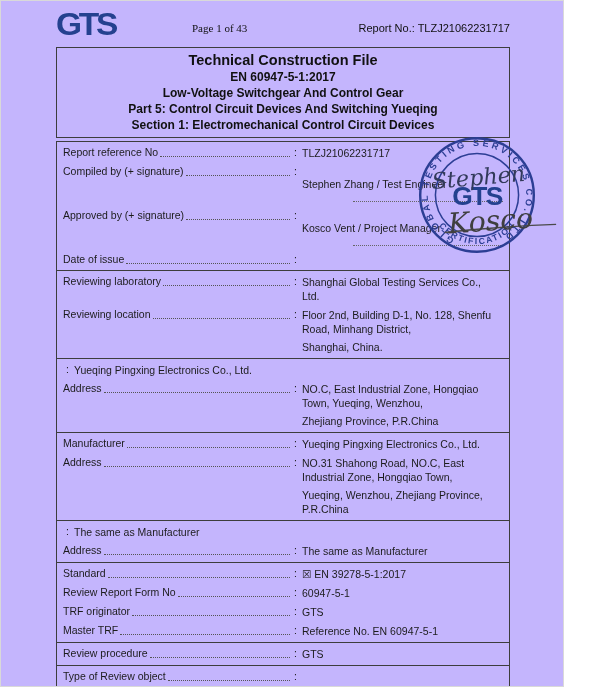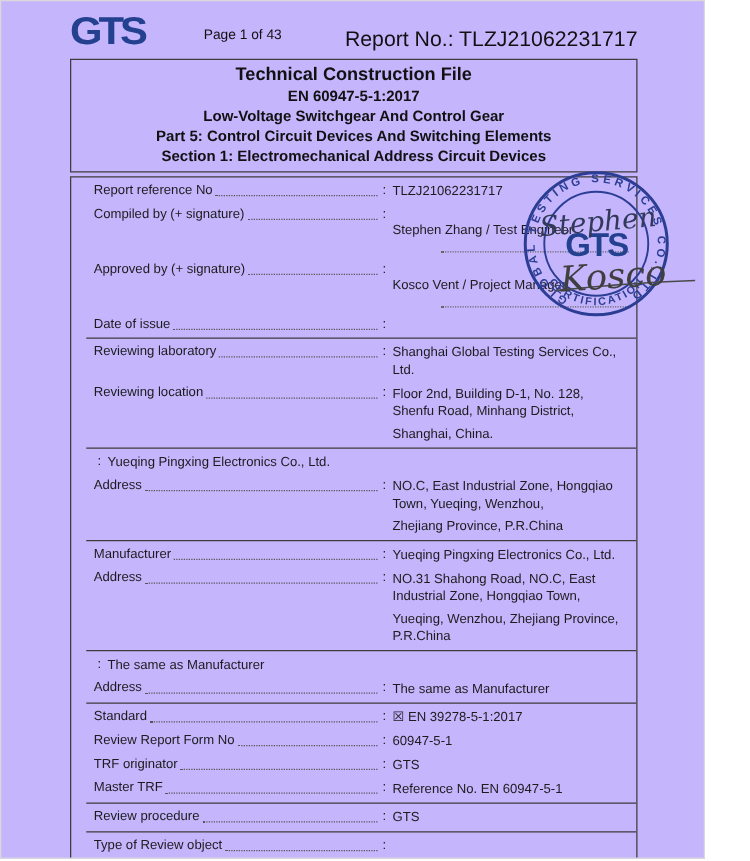--- a/index.html
+++ b/index.html
@@ -11,29 +11,29 @@
   .page{
     position:relative;width:564px;height:687px;box-sizing:border-box;
     border:1px solid #d9d9d9;padding:8px 53px 0 55px;overflow:hidden;background:#c4b5fd;
   }
   
   .header{position:relative;height:38px;}
   .logo{
     font-weight:800;font-size:31px;line-height:32px;color:#24418f;
     letter-spacing:-3px;transform:scaleX(1.08);transform-origin:left center;
   }
-  .page-info{position:absolute;left:107px;top:13px;font-size:11px;color:#111;}
-  .report-no{position:absolute;right:0;top:13px;font-size:17px;color:#111;}
+  .page-info{position:absolute;left:136px;top:13px;font-size:11px;color:#111;font-family:Liberation Serif, serif;}
+  .report-no{position:absolute;right:0;top:13px;font-size:11px;color:#111;}
   
   .title-box{border:1.5px solid #3d3d3d;text-align:center;padding:4px 12px 4px;}
   .tl{font-size:12px;font-weight:bold;line-height:16px;color:#111;}
   .tl.main{font-size:14.5px;line-height:17px;}
   
   .report-table{border:1.5px solid #3d3d3d;border-bottom-width:2.5px;margin-top:3px;}
-  .table-section{border-bottom:1.5px solid #3d3d3d;padding:1.5px 0;margin-left:12px;}
+  .table-section{border-bottom:1.5px solid #3d3d3d;padding:1.5px 0;}
   .table-section:last-child{border-bottom:none;}
   .row{
     display:flex;align-items:flex-start;position:relative;
     padding:2.5px 8px 2.5px 6px;font-size:10.5px;line-height:13px;
   }
   .label-wrap{display:flex;width:228px;flex:none;}
   .lbl{white-space:nowrap;}
   .dots{flex:1;border-bottom:1.3px dotted #555;margin:0 1px 2px 2px;min-width:8px;height:10px;}
   .colon{width:9px;text-align:center;flex:none;}
   .value{flex:1;padding-left:2px;}
@@ -54,22 +54,22 @@
   <div class="header">
     <div class="logo">GTS</div>
     <div class="page-info">Page 1 of 43</div>
     <div class="report-no">Report No.: TLZJ21062231717</div>
   </div>
 
   <div class="title-box" id="titleBox">
       <div class="tl main">Technical Construction File</div>
       <div class="tl">EN 60947-5-1:2017</div>
       <div class="tl">Low-Voltage Switchgear And Control Gear</div>
-      <div class="tl">Part 5: Control Circuit Devices And Switching Elements</div>
-      <div class="tl">Section 1: Electromechanical Address Circuit Devices</div>
+      <div class="tl">Part 5: Control Circuit Devices And Switching Yueqing</div>
+      <div class="tl">Section 1: Electromechanical Control Circuit Devices</div>
     </div>
 
   <div class="report-table" id="reportTable">
       <div class="table-section">
         <div class="row">
           <div class="label-wrap">
             <span class="lbl">Report reference No</span>
             <span class="dots"></span>
           </div>
           <span class="colon">:</span>

